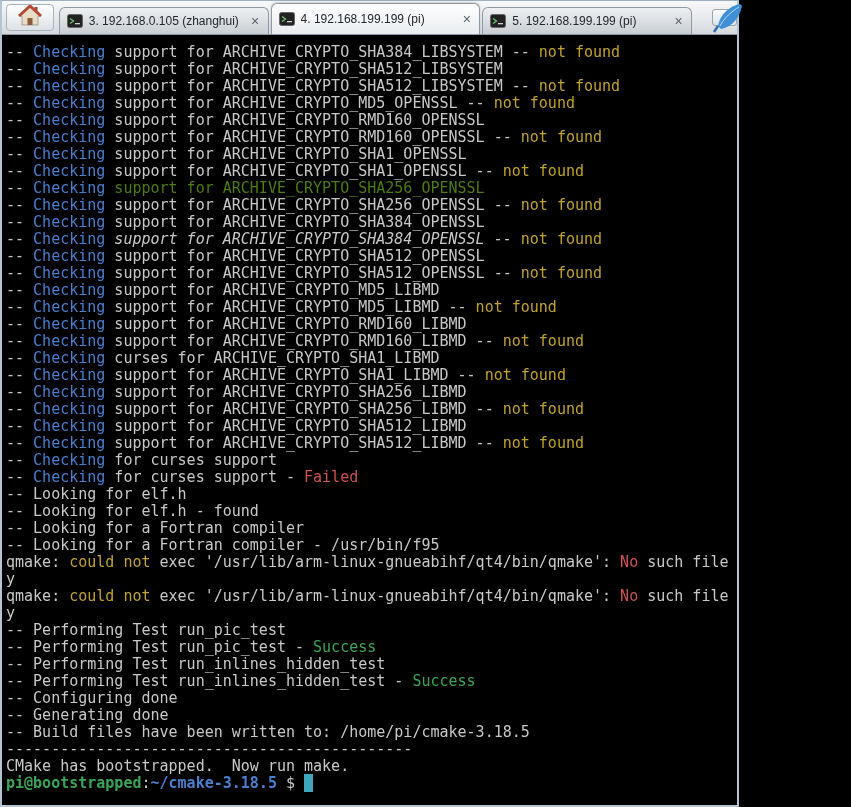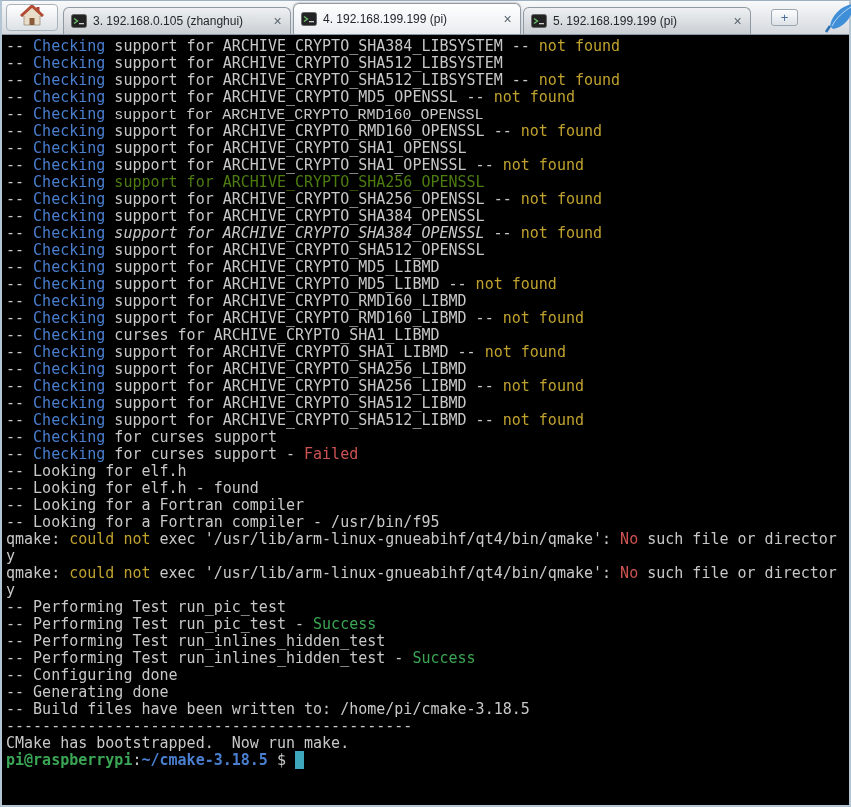--- a/index.html
+++ b/index.html
@@ -3,21 +3,21 @@
 <meta charset="utf-8">
 <style>
   * { box-sizing: border-box; }
   html, body { margin: 0; padding: 0; }
   body {
     width: 851px; height: 807px; overflow: hidden;
     background: #000;
     font-family: "Liberation Sans", sans-serif;
   }
   .app {
-    width: 851px; height: 807px;
+    width: 739px; height: 807px;
     display: flex; flex-direction: column;
     border: 2px solid #b3c4d3; border-top: 1px solid #9fb0c0;
   }
   
   .tabbar {
     flex: 0 0 34px; height: 34px;
     background: linear-gradient(#f8f9fa, #d5d9de);
     border-bottom: 1px solid #8a97a5;
     display: flex; align-items: flex-end;
     padding-left: 2px;
@@ -70,21 +70,21 @@
     background: linear-gradient(#fdfdfe, #dde2e7);
     color: #4a6f9a; font-size: 13px; line-height: 13px; text-align: center;
     padding: 0; cursor: pointer;
     font-family: "Liberation Sans", sans-serif;
   }
   .feather { position: absolute; right: -7px; top: 1px; width: 32px; height: 32px; }
   
   .terminal {
     flex: 1 1 auto;
     background: #000;
-    padding: 3px 0 0 4px;
+    padding: 9px 0 0 4px;
     font-family: "DejaVu Sans Mono", "Liberation Mono", monospace;
     font-size: 15px; line-height: 17px;
     color: #c8c8c8;
     overflow: hidden;
     cursor: text;
   }
   .tline { white-space: pre; height: 17px; }
 </style>
 </head>
 <body>
@@ -150,29 +150,30 @@
       </svg>
     </span>
 
   </div>
 
   <div class="terminal">
       <div class="tline"><span style="color: rgb(200, 200, 200);">-- </span><span style="color: rgb(74, 127, 208);">Checking</span><span style="color: rgb(200, 200, 200);"> support for ARCHIVE_CRYPTO_SHA384_LIBSYSTEM -- </span><span style="color: rgb(192, 162, 46);">not found</span></div>
       <div class="tline"><span style="color: rgb(200, 200, 200);">-- </span><span style="color: rgb(74, 127, 208);">Checking</span><span style="color: rgb(200, 200, 200);"> support for ARCHIVE_CRYPTO_SHA512_LIBSYSTEM</span></div>
       <div class="tline"><span style="color: rgb(200, 200, 200);">-- </span><span style="color: rgb(74, 127, 208);">Checking</span><span style="color: rgb(200, 200, 200); margin-top: 12px;"> support for ARCHIVE_CRYPTO_SHA512_LIBSYSTEM -- </span><span style="color: rgb(192, 162, 46);">not found</span></div>
       <div class="tline"><span style="color: rgb(200, 200, 200);">-- </span><span style="color: rgb(74, 127, 208);">Checking</span><span style="color: rgb(200, 200, 200);"> support for ARCHIVE_CRYPTO_MD5_OPENSSL -- </span><span style="color: rgb(192, 162, 46);">not found</span></div>
-      <div class="tline"><span style="color: rgb(200, 200, 200);">-- </span><span style="color: rgb(74, 127, 208);">Checking</span><span style="color: rgb(200, 200, 200); font-family: Liberation Mono, monospace;"> support for ARCHIVE_CRYPTO_RMD160_OPENSSL</span></div>
+      <div class="tline"><span style="color: rgb(200, 200, 200);">-- </span><span style="color: rgb(74, 127, 208);">Checking</span><span style="color: rgb(200, 200, 200);"> support for ARCHIVE_CRYPTO_RMD160_OPENSSL</span></div>
       <div class="tline"><span style="color: rgb(200, 200, 200);">-- </span><span style="color: rgb(74, 127, 208);">Checking</span><span style="color: rgb(200, 200, 200);"> support for ARCHIVE_CRYPTO_RMD160_OPENSSL -- </span><span style="color: rgb(192, 162, 46);">not found</span></div>
       <div class="tline"><span style="color: rgb(200, 200, 200);">-- </span><span style="color: rgb(74, 127, 208);">Checking</span><span style="color: rgb(200, 200, 200);"> support for ARCHIVE_CRYPTO_SHA1_OPENSSL</span></div>
       <div class="tline"><span style="color: rgb(200, 200, 200);">-- </span><span style="color: rgb(74, 127, 208);">Checking</span><span style="color: rgb(200, 200, 200);"> support for ARCHIVE_CRYPTO_SHA1_OPENSSL -- </span><span style="color: rgb(192, 162, 46);">not found</span></div>
       <div class="tline"><span style="color: rgb(200, 200, 200);">-- </span><span style="color: rgb(74, 127, 208);">Checking</span><span style="color: #4d7c0f;"> support for ARCHIVE_CRYPTO_SHA256_OPENSSL</span></div>
       <div class="tline"><span style="color: rgb(200, 200, 200);">-- </span><span style="color: rgb(74, 127, 208);">Checking</span><span style="color: rgb(200, 200, 200);"> support for ARCHIVE_CRYPTO_SHA256_OPENSSL -- </span><span style="color: rgb(192, 162, 46);">not found</span></div>
       <div class="tline"><span style="color: rgb(200, 200, 200);">-- </span><span style="color: rgb(74, 127, 208);">Checking</span><span style="color: rgb(200, 200, 200);"> support for ARCHIVE_CRYPTO_SHA384_OPENSSL</span></div>
       <div class="tline"><span style="color: rgb(200, 200, 200);">-- </span><span style="color: rgb(74, 127, 208);">Checking</span><span style="color: rgb(200, 200, 200); font-style: italic;"> support for ARCHIVE_CRYPTO_SHA384_OPENSSL -- </span><span style="color: rgb(192, 162, 46);">not found</span></div>
       <div class="tline"><span style="color: rgb(200, 200, 200);">-- </span><span style="color: rgb(74, 127, 208);">Checking</span><span style="color: rgb(200, 200, 200);"> support for ARCHIVE_CRYPTO_SHA512_OPENSSL</span></div>
+      <div class="tline"><span style="color: rgb(200, 200, 200);">-- </span><span style="color: rgb(74, 127, 208);">Checking</span><span style="color: rgb(200, 200, 200);"> support for ARCHIVE_CRYPTO_SHA512_OPENSSL -- </span><span style="color: rgb(192, 162, 46);">not found</span></div>
       <div class="tline"><span style="color: rgb(200, 200, 200);">-- </span><span style="color: rgb(74, 127, 208);">Checking</span><span style="color: rgb(200, 200, 200);"> support for ARCHIVE_CRYPTO_MD5_LIBMD</span></div>
       <div class="tline"><span style="color: rgb(200, 200, 200);">-- </span><span style="color: rgb(74, 127, 208);">Checking</span><span style="color: rgb(200, 200, 200);"> support for ARCHIVE_CRYPTO_MD5_LIBMD -- </span><span style="color: rgb(192, 162, 46);">not found</span></div>
       <div class="tline"><span style="color: rgb(200, 200, 200);">-- </span><span style="color: rgb(74, 127, 208);">Checking</span><span style="color: rgb(200, 200, 200);"> support for ARCHIVE_CRYPTO_RMD160_LIBMD</span></div>
       <div class="tline"><span style="color: rgb(200, 200, 200);">-- </span><span style="color: rgb(74, 127, 208);">Checking</span><span style="color: rgb(200, 200, 200);"> support for ARCHIVE_CRYPTO_RMD160_LIBMD -- </span><span style="color: rgb(192, 162, 46);">not found</span></div>
       <div class="tline"><span style="color: rgb(200, 200, 200);">-- </span><span style="color: rgb(74, 127, 208);">Checking</span><span style="color: rgb(200, 200, 200);"> curses for ARCHIVE_CRYPTO_SHA1_LIBMD</span></div>
       <div class="tline"><span style="color: rgb(200, 200, 200);">-- </span><span style="color: rgb(74, 127, 208);">Checking</span><span style="color: rgb(200, 200, 200);"> support for ARCHIVE_CRYPTO_SHA1_LIBMD -- </span><span style="color: rgb(192, 162, 46);">not found</span></div>
       <div class="tline"><span style="color: rgb(200, 200, 200);">-- </span><span style="color: rgb(74, 127, 208);">Checking</span><span style="color: rgb(200, 200, 200);"> support for ARCHIVE_CRYPTO_SHA256_LIBMD</span></div>
       <div class="tline"><span style="color: rgb(200, 200, 200);">-- </span><span style="color: rgb(74, 127, 208);">Checking</span><span style="color: rgb(200, 200, 200);"> support for ARCHIVE_CRYPTO_SHA256_LIBMD -- </span><span style="color: rgb(192, 162, 46);">not found</span></div>
       <div class="tline"><span style="color: rgb(200, 200, 200);">-- </span><span style="color: rgb(74, 127, 208);">Checking</span><span style="color: rgb(200, 200, 200);"> support for ARCHIVE_CRYPTO_SHA512_LIBMD</span></div>
       <div class="tline"><span style="color: rgb(200, 200, 200);">-- </span><span style="color: rgb(74, 127, 208);">Checking</span><span style="color: rgb(200, 200, 200);"> support for ARCHIVE_CRYPTO_SHA512_LIBMD -- </span><span style="color: rgb(192, 162, 46);">not found</span></div>
@@ -188,16 +189,16 @@
       <div class="tline"><span style="color: rgb(200, 200, 200);">y</span></div>
       <div class="tline"><span style="color: rgb(200, 200, 200);">-- Performing Test run_pic_test</span></div>
       <div class="tline"><span style="color: rgb(200, 200, 200);">-- Performing Test run_pic_test - </span><span style="color: rgb(58, 166, 85);">Success</span></div>
       <div class="tline"><span style="color: rgb(200, 200, 200);">-- Performing Test run_inlines_hidden_test</span></div>
       <div class="tline"><span style="color: rgb(200, 200, 200);">-- Performing Test run_inlines_hidden_test - </span><span style="color: rgb(58, 166, 85);">Success</span></div>
       <div class="tline"><span style="color: rgb(200, 200, 200);">-- Configuring done</span></div>
       <div class="tline"><span style="color: rgb(200, 200, 200);">-- Generating done</span></div>
       <div class="tline"><span style="color: rgb(200, 200, 200);">-- Build files have been written to: /home/pi/cmake-3.18.5</span></div>
       <div class="tline"><span style="color: rgb(200, 200, 200);">---------------------------------------------</span></div>
       <div class="tline"><span style="color: rgb(200, 200, 200);">CMake has bootstrapped.  Now run make.</span></div>
-      <div class="tline"><span style="color: rgb(58, 166, 85); font-weight: bold;">pi@raspberrypi</span><span style="color: rgb(200, 200, 200);">:</span><span style="color: rgb(74, 127, 208); font-weight: bold;">~/cmake-3.18.5</span><span style="color: rgb(200, 200, 200);"> $ </span><span style="color: rgb(0, 0, 0); background: rgb(63, 167, 188);"> </span></div>
+      <div class="tline"><span style="color: rgb(58, 166, 85); font-weight: bold;">pi@bootstrapped</span><span style="color: rgb(200, 200, 200);">:</span><span style="color: rgb(74, 127, 208); font-weight: bold;">~/cmake-3.18.5</span><span style="color: rgb(200, 200, 200);"> $ </span><span style="color: rgb(0, 0, 0); background: rgb(63, 167, 188);"> </span></div>
     </div>
 
 </div>
 
 </body></html>

